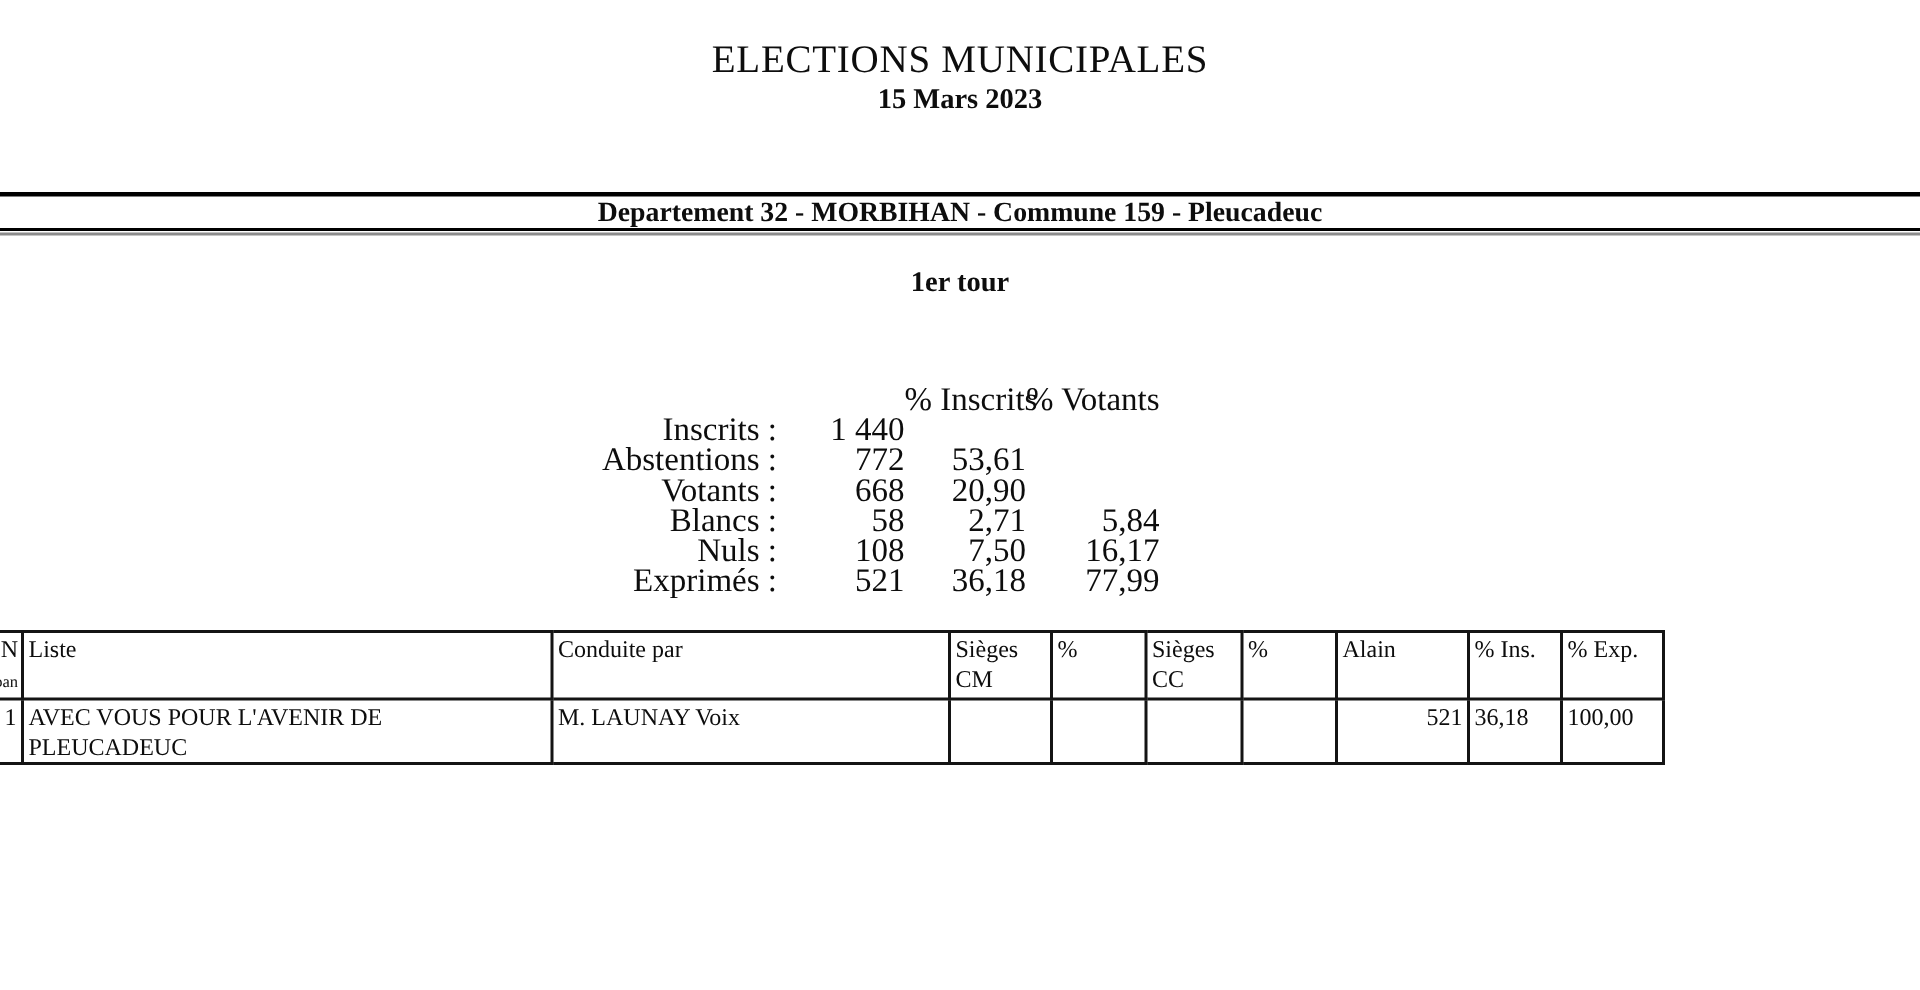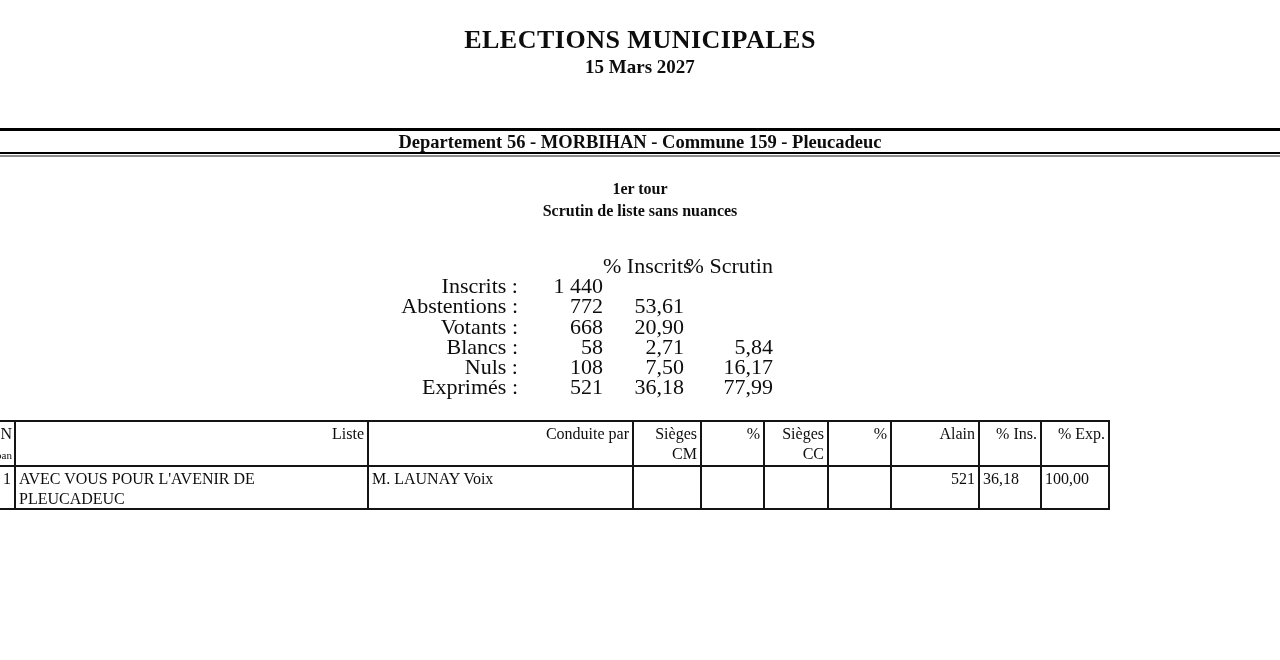--- a/index.html
+++ b/index.html
@@ -20,21 +20,21 @@
   
   .title-block {
     position: absolute;
     top: 26px;
     left: 0;
     width: 100%;
     text-align: center;
   }
   .main-title {
     font-size: 26px;
-    font-weight: bold;
+    font-weight: normal;
     letter-spacing: 0.5px;
     line-height: 28px;
   }
   .sub-title {
     font-size: 19px;
     font-weight: bold;
     line-height: 21px;
     margin-top: 2px;
   }
 
@@ -58,21 +58,21 @@
     line-height: 20px;
   }
 
   
   .round-block {
     position: absolute;
     top: 178px;
     left: 0;
     width: 100%;
     text-align: center;
-    font-size: 16px;
+    font-size: 19px;
     font-weight: bold;
     line-height: 22px;
   }
 
   
   .stats {
     position: absolute;
     left: 358px;
     top: 256px;
     display: grid;
@@ -100,57 +100,56 @@
     border: 2px solid #141414;
     vertical-align: top;
     padding: 2px 3px 0 3px;
     font-weight: normal;
     line-height: 19.5px;
     overflow: hidden;
     white-space: pre-line;
   }
   table.results thead tr { height: 41px; }
   table.results tbody tr { height: 43px; }
-  table.results th { text-align: right; }
+  table.results th { text-align: left; }
   table.results th.col-0 { text-align: right; padding-right: 2px; }
   table.results th.col-0 .pan { font-size: 11px; }
   td.align-right  { text-align: right; }
   td.align-left   { text-align: left; }
   td.align-center { text-align: center; }
   td.cell-0 { padding-right: 3px; }
   td.cell-1 { padding-left: 3px; }
   td.cell-2 { padding-left: 8px; }
   td.cell-7 { padding-right: 18px; }
   td.cell-8, td.cell-9 { padding-left: 5px; }
 </style>
 </head>
 <body>
 
 <div class="page">
 
   <div class="title-block">
     <div class="main-title">ELECTIONS MUNICIPALES</div>
-    <div class="sub-title">15 Mars 2027</div>
+    <div class="sub-title">15 Mars 2023</div>
   </div>
 
   <div class="rule rule-top"></div>
-  <div class="band-text">Departement 56 - MORBIHAN - Commune 159 - Pleucadeuc</div>
+  <div class="band-text">Departement 32 - MORBIHAN - Commune 159 - Pleucadeuc</div>
   <div class="rule rule-mid"></div>
   <div class="rule rule-gray"></div>
 
   <div class="round-block">
     <div>1er tour</div>
-    <div>Scrutin de liste sans nuances</div>
   </div>
 
   <div class="stats" id="stats-grid">
       <div></div>
       <div></div>
       <div>% Inscrits</div>
-      <div>% Scrutin</div>
+      <div>% Votants</div>
       <div>Inscrits :</div>
       <div>1 440</div>
       <div></div>
       <div></div>
       <div>Abstentions :</div>
       <div>772</div>
       <div>53,61</div>
       <div></div>
       <div>Votants :</div>
       <div>668</div>

